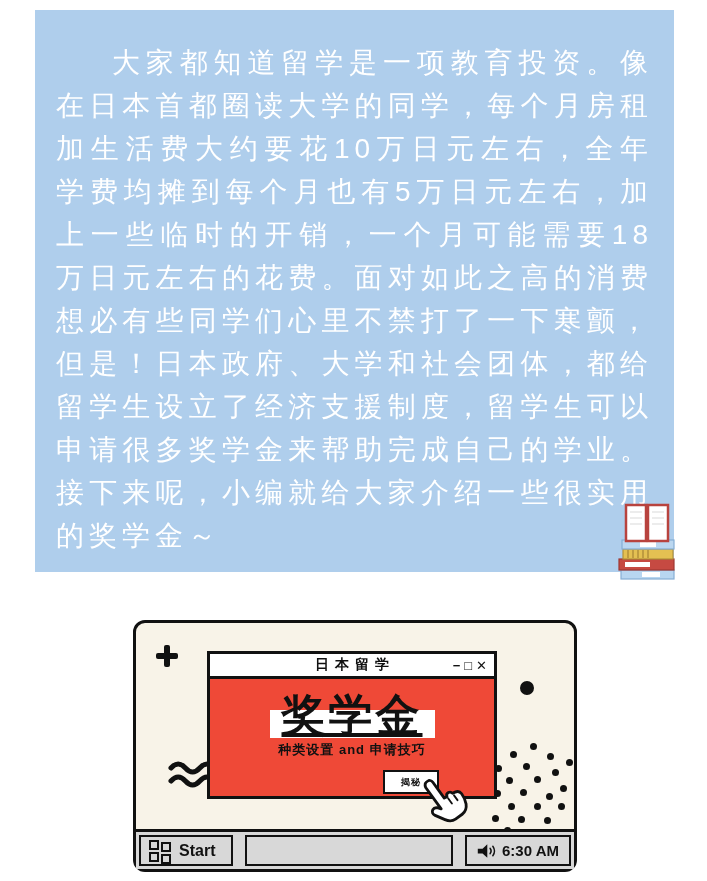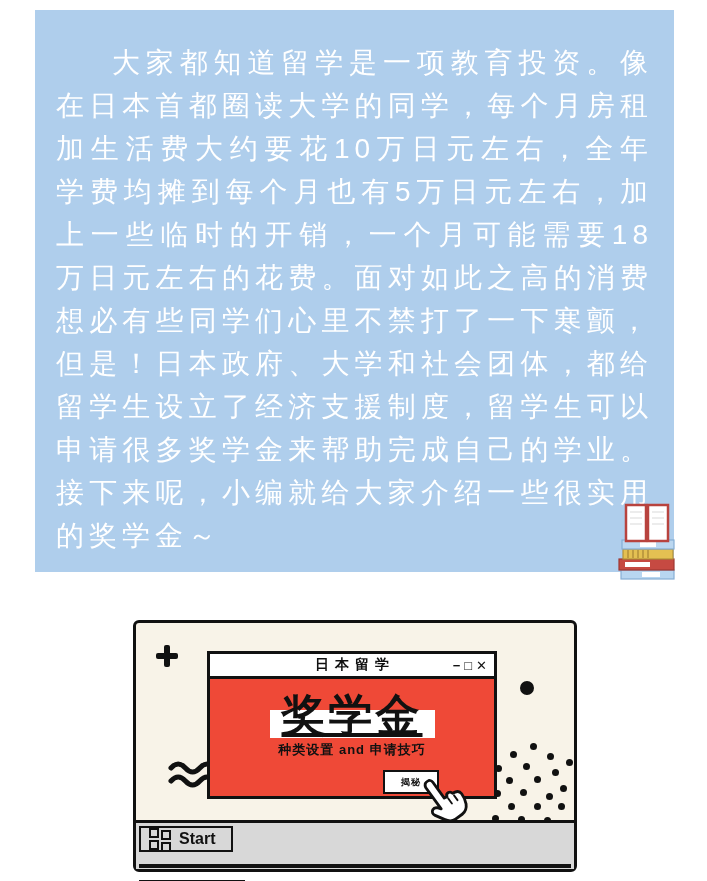--- a/index.html
+++ b/index.html
@@ -26,21 +26,21 @@
     text-indent:56px;
   }
   .books-icon { position:absolute; right:-3px; bottom:-8px; width:60px; height:80px; }
 
   
   .scene {
     position:absolute; left:133px; top:620px;
     width:444px; height:252px;
     background:var(--screen_cream,#F8F3E8);
     border:3px solid var(--ink_black,#111);
-    border-radius:6px;
+    border-radius:12px;
   }
   .plus-icon { position:absolute; left:20px; top:22px; width:22px; height:22px; }
   .plus-icon::before { content:""; position:absolute; left:0; top:8px; width:22px; height:6px; background:var(--ink_black,#111); border-radius:2px; }
   .plus-icon::after  { content:""; position:absolute; left:8px; top:0; width:6px; height:22px; background:var(--ink_black,#111); border-radius:2px; }
 
   .waves-icon { position:absolute; left:32px; top:136px; }
   .ring-icon {
     position:absolute; left:384px; top:58px;
     width:12px; height:12px;
     border:7px solid var(--ink_black,#111);
@@ -76,24 +76,24 @@
     width:56px; height:24px;
     background:#fff; border:2px solid var(--ink_black,#111);
     font-size:9px; font-weight:700; color:var(--ink_black,#111);
     display:flex; align-items:center; justify-content:center;
     letter-spacing:1px; cursor:pointer;
   }
   .hand-cursor { position:absolute; left:286px; top:150px; width:46px; height:52px; transform:rotate(-36deg); z-index:5; }
 
   
   .taskbar {
-    position:absolute; left:0; right:0; bottom:0; height:49px;
+    position:absolute; left:0; right:0; bottom:0; height:40px;
     background:var(--taskbar_gray,#D8D8D8);
     border-top:3px solid var(--ink_black,#111);
-    display:flex; align-items:stretch; gap:12px; padding:3px;flex-direction:column;
+    display:flex; align-items:stretch; gap:12px; padding:3px;
   }
   .tray { border:2px solid var(--ink_black,#111); background:var(--taskbar_gray,#D8D8D8); }
   .start-button { width:94px; display:flex; align-items:center; gap:8px; padding-left:8px; cursor:pointer; }
   .start-grid { display:grid; grid-template-columns:10px 10px; grid-template-rows:10px 10px; gap:2px; }
   .start-grid i { display:block; width:10px; height:10px; border:2.5px solid var(--ink_black,#111); background:transparent; }
   .start-grid i:nth-child(2), .start-grid i:nth-child(4) { transform:translateY(2px); }
   .start-label { font-size:16px; font-weight:600; color:var(--ink_black,#111); }
   .middle-tray { flex:1; }
   .clock-tray { width:106px; display:flex; align-items:center; justify-content:center; gap:6px; }
   .clock-time { font-size:15px; font-weight:600; color:var(--ink_black,#111); white-space:nowrap; }

